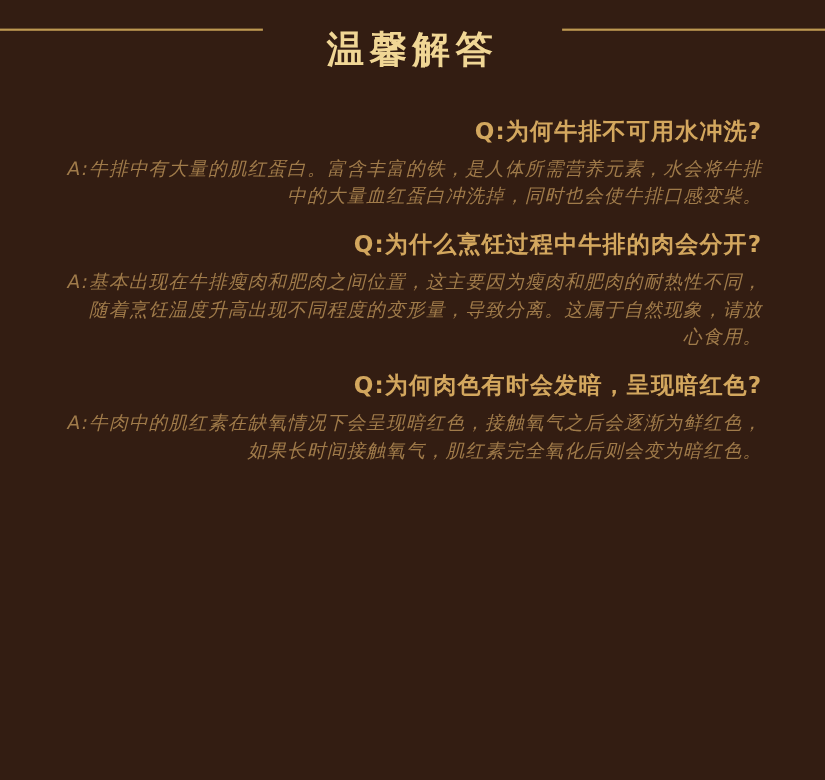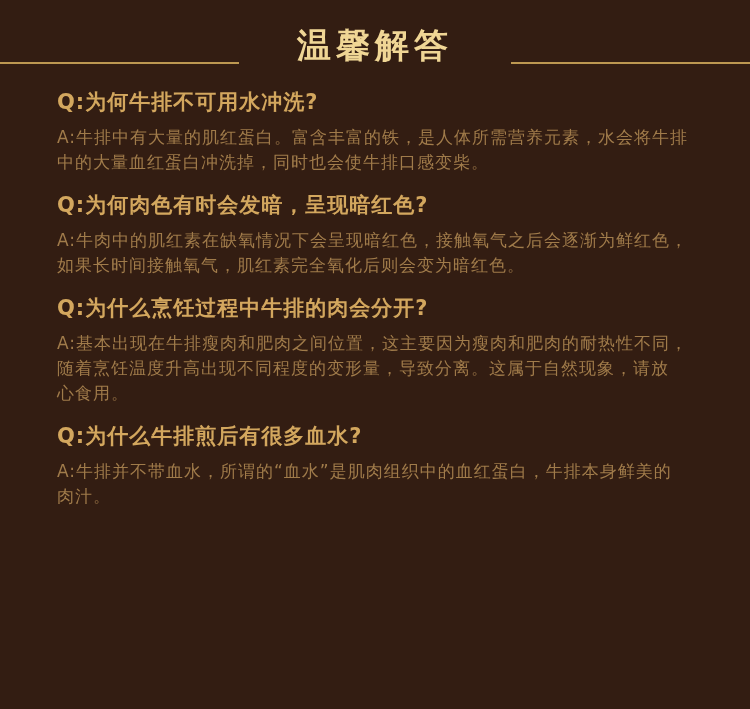--- a/index.html
+++ b/index.html
@@ -12,61 +12,63 @@
     width: 750px;
     height: 709px;
     background: #331d12;
     overflow: hidden;
     box-sizing: border-box;
     padding-top: 26px;
   }
   
   .title-row {
     display: flex;
-    align-items: flex-end;
+    align-items: flex-start;
     width: 100%;
-    margin-bottom: 24px;
+    margin-bottom: 41px;
     gap: 16px;
   }
   .title-line {
     flex: 1;
     height: 2px;
     background: #bd9851;
   }
   .page-title {
     padding: 0 42px;
     font-size: 34px;
     line-height: 38px;
     font-weight: bold;
     letter-spacing: 5px;
     color: #f0d695;
     white-space: nowrap;
   }
   
   .faq {
     padding: 0 57px;
+    text-align: right;
   }
   .faq-item {
     margin-bottom: 16px;
   }
   .faq-question {
     font-size: 21px;
     line-height: 28px;
     font-weight: bold;
     letter-spacing: 1px;
     color: #d3a75e;
     margin: 0 0 9px 0;
   }
   .faq-answer {
     font-size: 17px;
     line-height: 25px;
     letter-spacing: 1px;
     color: #a07b4a;
     margin: 0;
     white-space: pre-line;
+    font-style: italic;
   }
 </style>
 </head>
 <body>
 
 <div class="page">
 
   <div class="title-row">
     <div class="title-line"></div>
     <div class="page-title">温馨解答</div>
@@ -75,36 +77,31 @@
 
   <div class="faq">
 
     <div class="faq-item">
       <div class="faq-question">Q:为何牛排不可用水冲洗?</div>
       <div class="faq-answer">A:牛排中有大量的肌红蛋白。富含丰富的铁，是人体所需营养元素，水会将牛排
 中的大量血红蛋白冲洗掉，同时也会使牛排口感变柴。</div>
     </div>
 
     <div class="faq-item">
-      <div class="faq-question">Q:为何肉色有时会发暗，呈现暗红色?</div>
-      <div class="faq-answer">A:牛肉中的肌红素在缺氧情况下会呈现暗红色，接触氧气之后会逐渐为鲜红色，
-如果长时间接触氧气，肌红素完全氧化后则会变为暗红色。</div>
-    </div>
-
-    <div class="faq-item">
       <div class="faq-question">Q:为什么烹饪过程中牛排的肉会分开?</div>
       <div class="faq-answer">A:基本出现在牛排瘦肉和肥肉之间位置，这主要因为瘦肉和肥肉的耐热性不同，
 随着烹饪温度升高出现不同程度的变形量，导致分离。这属于自然现象，请放
 心食用。</div>
     </div>
 
     <div class="faq-item">
+      <div class="faq-question">Q:为何肉色有时会发暗，呈现暗红色?</div>
+      <div class="faq-answer">A:牛肉中的肌红素在缺氧情况下会呈现暗红色，接触氧气之后会逐渐为鲜红色，
+如果长时间接触氧气，肌红素完全氧化后则会变为暗红色。</div>
     </div>
 
     <div class="faq-item">
-      <div class="faq-question">Q:为什么牛排煎后有很多血水?</div>
-      <div class="faq-answer">A:牛排并不带血水，所谓的“血水”是肌肉组织中的血红蛋白，牛排本身鲜美的
-肉汁。</div>
     </div>
+
 
 
   </div>
 </div>
 
 </body></html>

